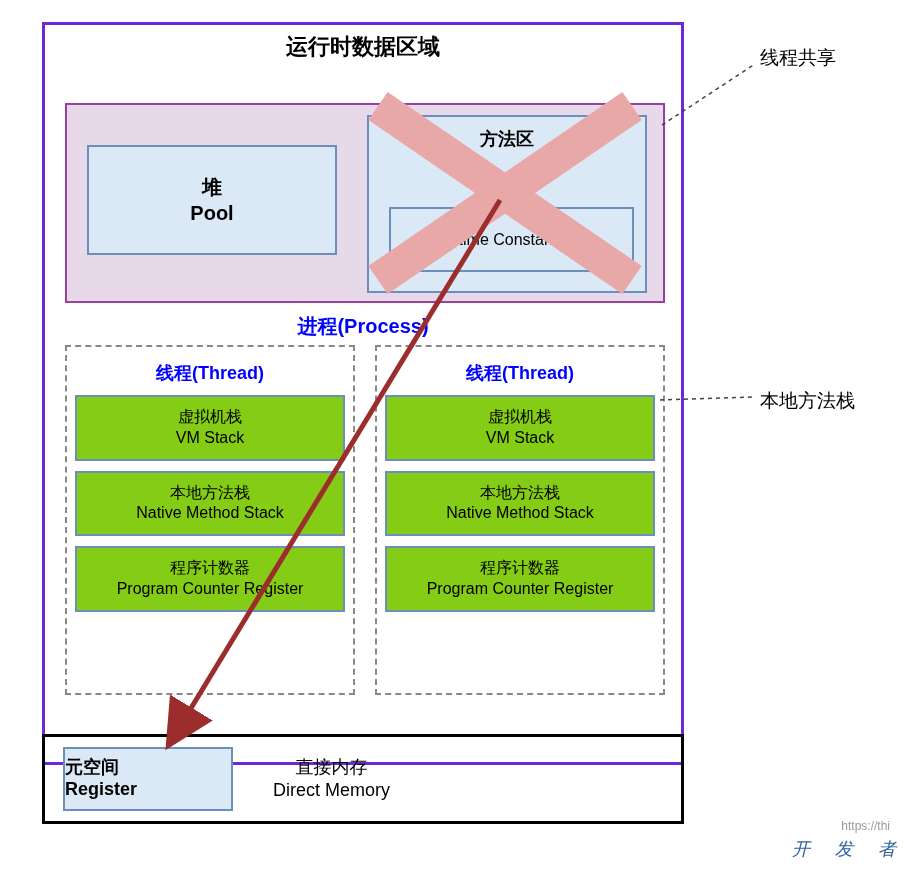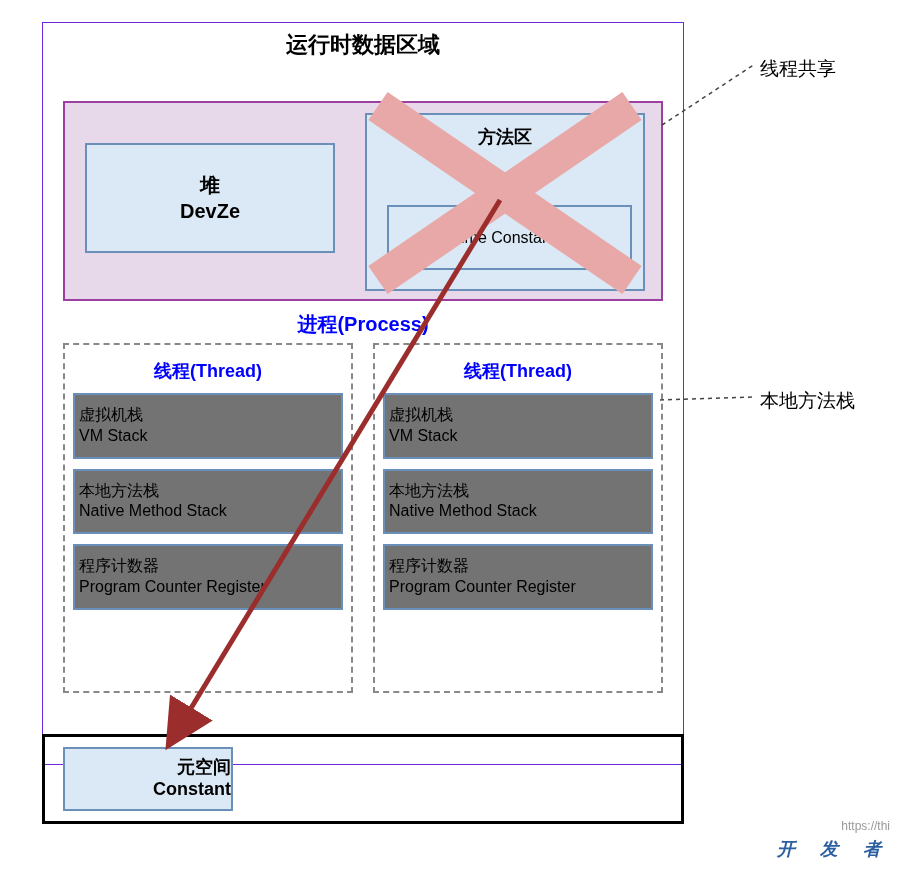--- a/index.html
+++ b/index.html
@@ -1,47 +1,47 @@
 <!DOCTYPE html>
 <html><head>
 <meta charset="utf-8">
 <style>
 *{box-sizing:border-box;margin:0;padding:0}
 body{font-family:Arial,"Microsoft YaHei",sans-serif;background:#fff;width:910px;height:873px;position:relative}
-.outer-box{position:absolute;left:42px;top:22px;width:642px;height:743px;border:1px solid #6d28d9}
+.outer-box{position:absolute;left:42px;top:22px;width:642px;height:743px;border:3px solid #6d28d9}
 .title{text-align:center;font-size:22px;font-weight:bold;padding-top:8px;line-height:1.3}
 .shared-box{position:absolute;left:20px;top:78px;width:600px;height:200px;background:#e8d9ea;border:2px solid #9b3fa0}
 .heap-box{position:absolute;left:20px;top:40px;width:250px;height:110px;background:#dbe8f5;border:2px solid #6a8fb8;display:flex;flex-direction:column;align-items:center;justify-content:center;font-size:20px;font-weight:bold;line-height:1.3}
 .method-box{position:absolute;left:300px;top:10px;width:280px;height:178px;background:#dbe8f5;border:2px solid #6a8fb8}
 .rcp-box{position:absolute;left:20px;top:90px;width:245px;height:65px;background:#dbe8f5;border:2px solid #6a8fb8;display:flex;align-items:center;justify-content:center;font-size:16px}
 .method-label{position:absolute;top:10px;left:0;right:0;text-align:center;font-size:18px;font-weight:bold}
 .process-label{position:absolute;top:288px;left:0;right:0;text-align:center;font-size:20px;font-weight:bold;color:#0000ff}
 .threads-row{position:absolute;top:320px;left:20px;width:600px;height:350px;display:flex;gap:20px}
 .thread-box{flex:1;border:2px dashed #888;padding:8px;display:flex;flex-direction:column}
 .thread-title{text-align:center;font-size:18px;font-weight:bold;color:#0000ff;padding:6px 0 10px 0}
-.stack-box{background:#737373;border:2px solid #6a8fb8;margin-bottom:10px;padding:10px 4px;font-size:16px;line-height:1.3}
+.stack-box{background:#84cc16;border:2px solid #6a8fb8;margin-bottom:10px;padding:10px 4px;text-align:center;font-size:16px;line-height:1.3}
 .bottom-box{position:absolute;left:42px;top:734px;width:642px;height:90px;border:3px solid #000;display:flex;align-items:center;padding:0 18px}
-.meta-box{background:#dbe8f5;border:2px solid #6a8fb8;width:170px;text-align:right;font-size:18px;font-weight:bold;padding:8px 0;line-height:1.2}
+.meta-box{background:#dbe8f5;border:2px solid #6a8fb8;width:170px;text-align:left;font-size:18px;font-weight:bold;padding:8px 0;line-height:1.2}
 .direct-label{margin-left:40px;text-align:center;font-size:18px;line-height:1.3}
 .annot{position:absolute;font-size:19px}
-.watermark{position:absolute;right:19px;bottom:12px;font-size:24px;color:#2c5fa0;font-weight:bold;letter-spacing:4px;font-style:italic}
+.watermark{position:absolute;right:4px;bottom:12px;font-size:24px;color:#2c5fa0;font-weight:normal;letter-spacing:4px;font-style:italic}
 .wm2{position:absolute;right:20px;bottom:40px;font-size:12px;color:#999}
 </style>
 </head>
 <body>
 
 <div class="outer-box">
   <div class="title">
     <div>运行时数据区域</div>
   </div>
 
   <div class="shared-box">
     <div class="heap-box">
       <div>堆</div>
-      <div>DevZe</div>
+      <div>Pool</div>
     </div>
     <div class="method-box">
       <div class="method-label">方法区</div>
       <div class="rcp-box">
         <span>Runtime Constant Pool</span>
       </div>
     </div>
   </div>
 
   <div class="process-label">进程(Process)</div>
@@ -76,25 +76,29 @@
         <div>程序计数器</div>
         <div>Program Counter Register</div>
       </div>
     </div>
   </div>
 </div>
 
 <div class="bottom-box">
   <div class="meta-box">
     <div>元空间</div>
-    <div>Constant</div>
+    <div>Register</div>
+  </div>
+  <div class="direct-label">
+    <div>直接内存</div>
+    <div>Direct Memory</div>
   </div>
 </div>
 
-<div class="annot" style="left:760px;top:56px">线程共享</div>
+<div class="annot" style="left:760px;top:45px">线程共享</div>
 <div class="annot" style="left:760px;top:388px">本地方法栈</div>
 
 <svg width="910" height="873" style="position:absolute;left:0;top:0;pointer-events:none">
   <defs>
     <marker id="arr" markerWidth="12" markerHeight="12" refX="9" refY="5" orient="auto">
       <path d="M0,0 L10,5 L0,10 z" fill="#9b2d2d"></path>
     </marker>
   </defs>
 
   <line x1="662" y1="125" x2="755" y2="64" stroke="#444" stroke-width="1.5" stroke-dasharray="4,4"></line>

